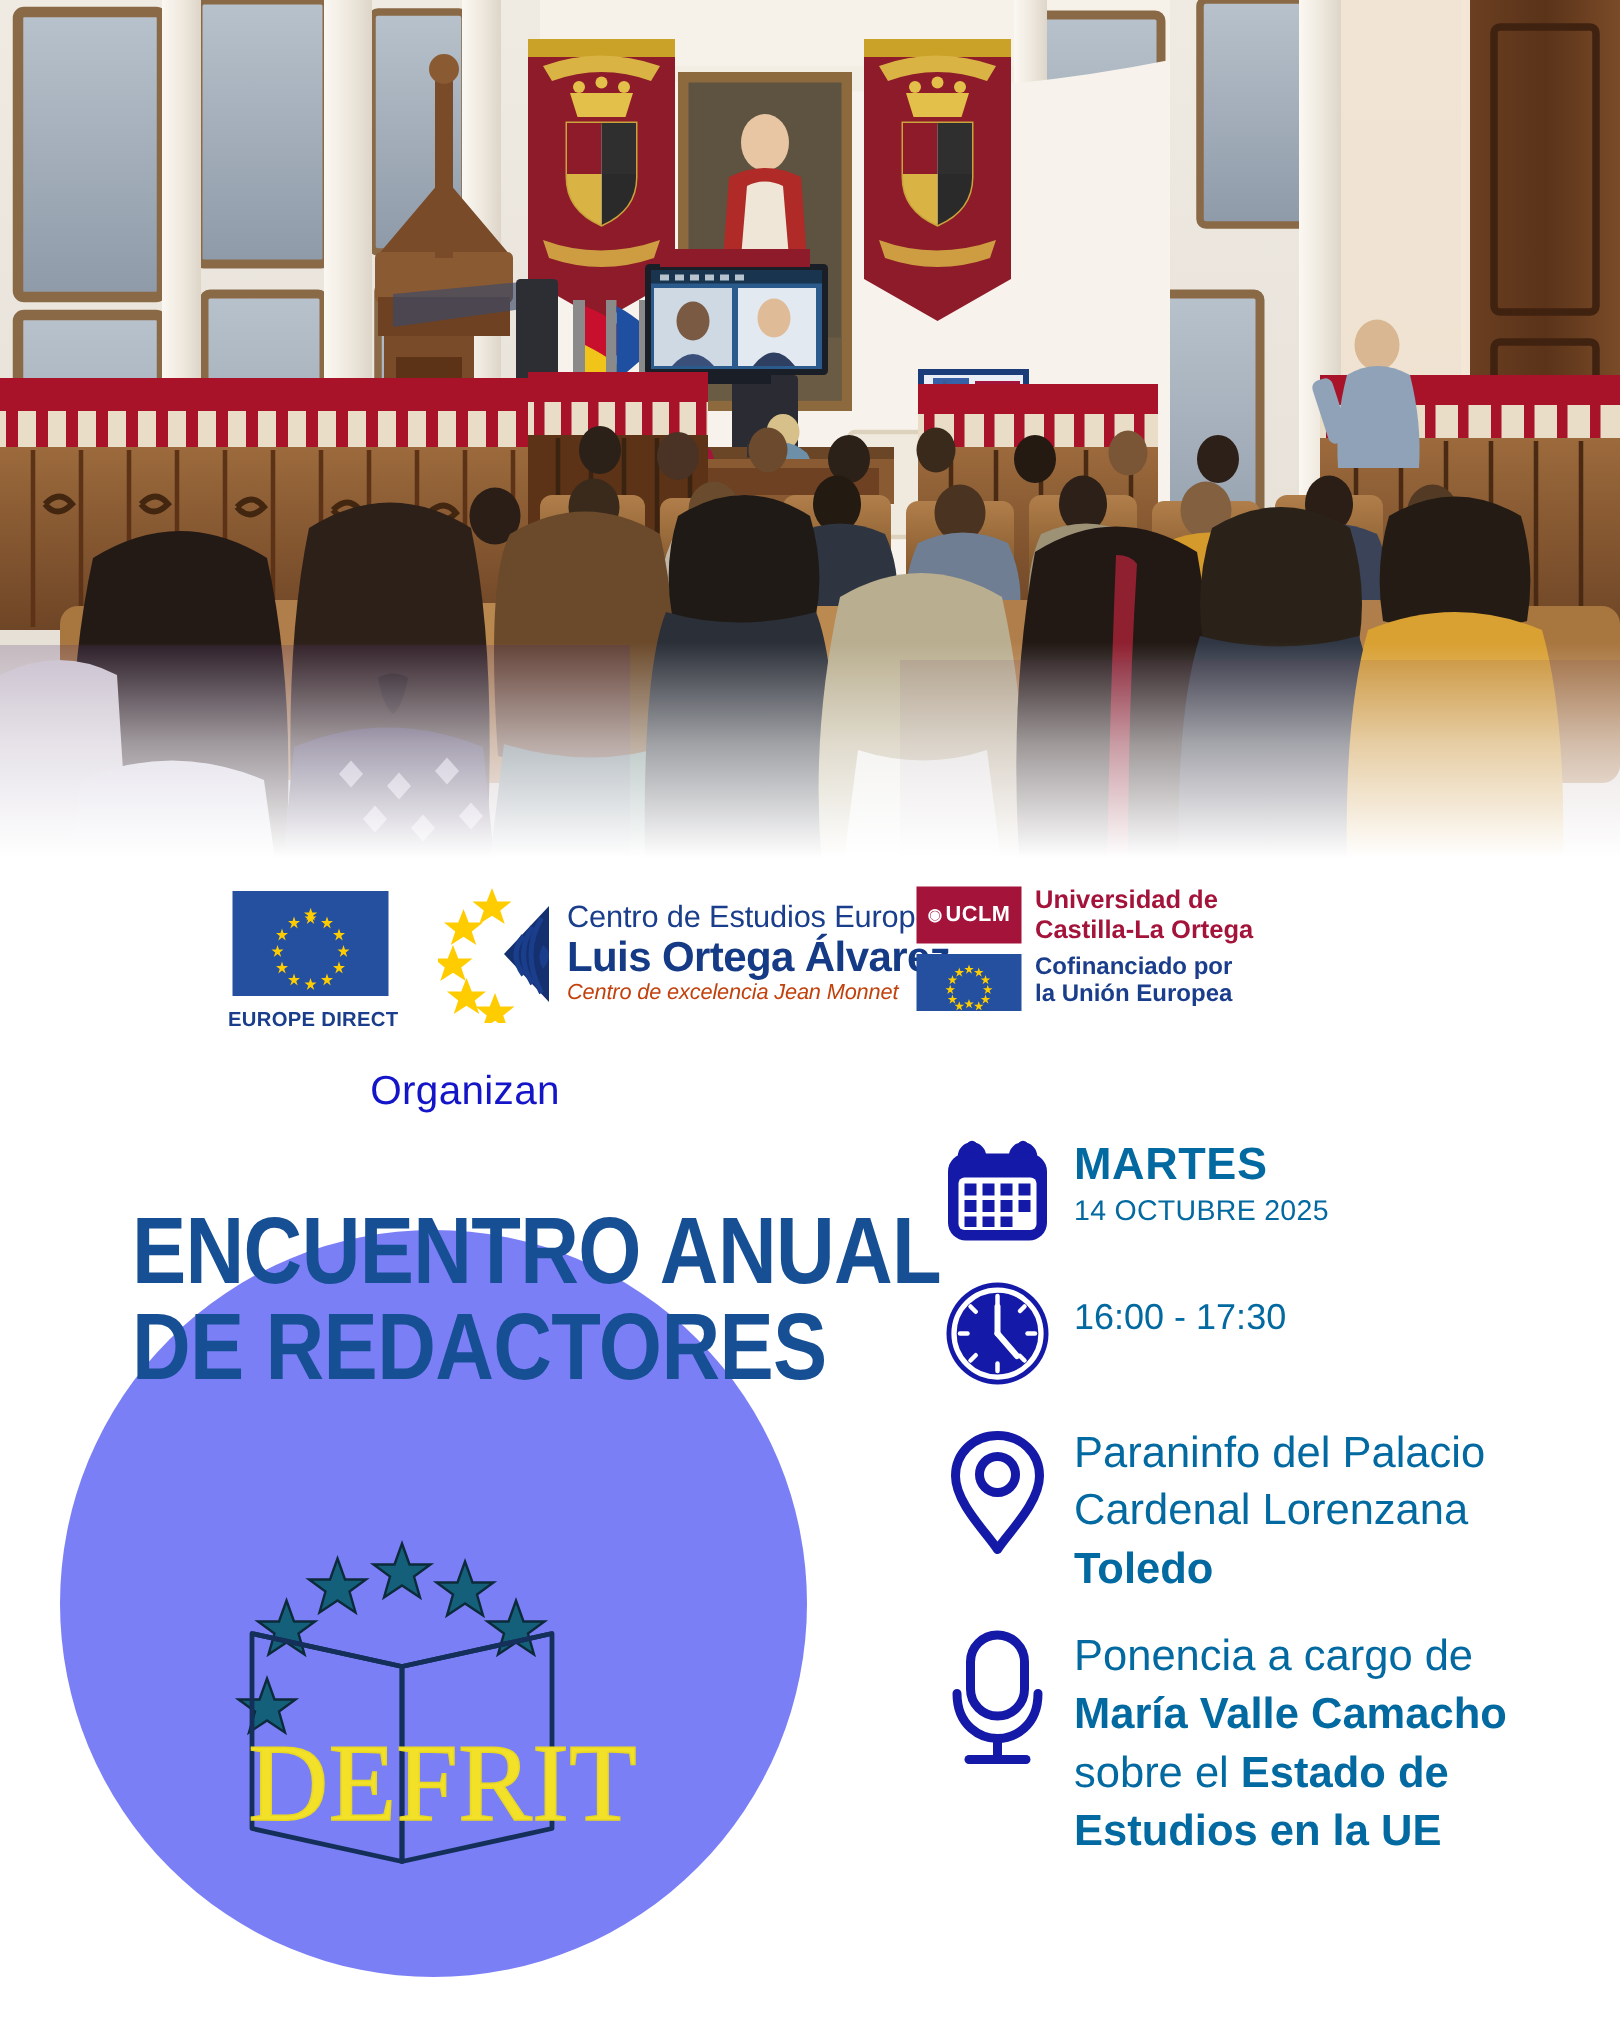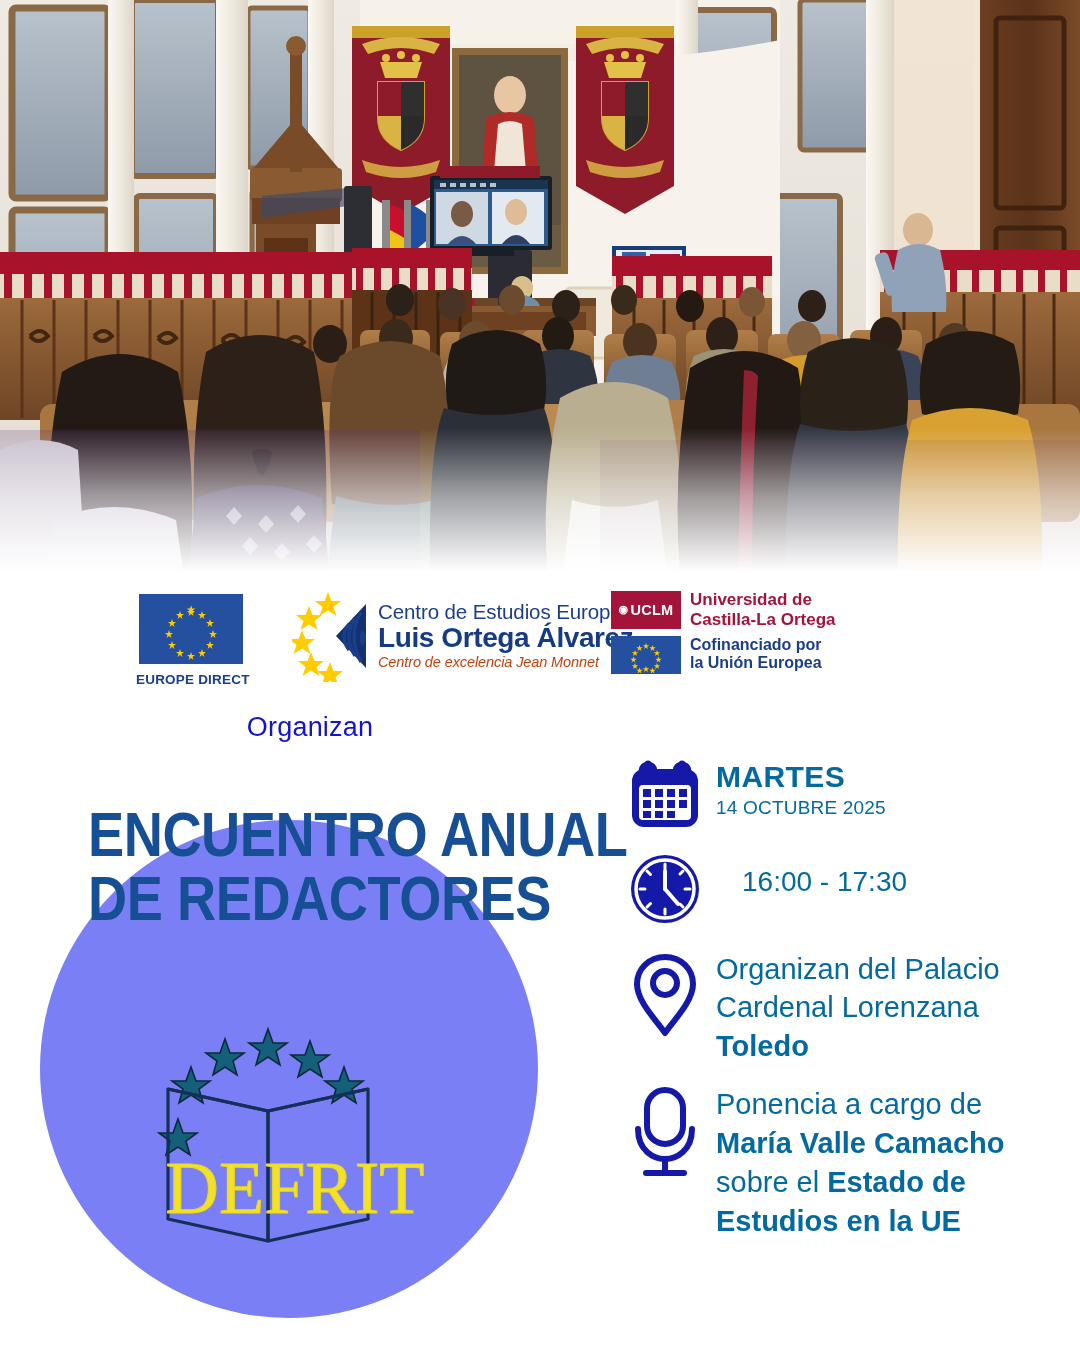--- a/index.html
+++ b/index.html
@@ -20,21 +20,21 @@
   .photo-fade{
     position:absolute; left:0; bottom:0; width:1080px; height:150px;
     background:linear-gradient(to bottom, rgba(255,255,255,0) 0%, rgba(255,255,255,0.55) 45%, rgba(255,255,255,1) 96%);
     pointer-events:none;
   }
 
   
   .logo-bar{
     position:absolute; left:0; top:586px; width:1080px; height:110px;
   }
-  .logo-europe-direct{ position:absolute; left:136px; top:8px; width:110px; text-align:center; }
+  .logo-europe-direct{ position:absolute; left:152px; top:8px; width:110px; text-align:center; }
   .ed-flag{
     width:104px; height:70px; background:#24509F; position:relative; margin:0 auto;
   }
   .ed-label{
     font-size:13.5px; font-weight:bold; color:#1A3E8C; letter-spacing:.2px; margin-top:8px;
     white-space:nowrap;
   }
   .logo-ceu{ position:absolute; left:292px; top:4px; display:flex; align-items:center; gap:6px; }
   .ceu-text{ line-height:1.02; }
   .ceu-l1{ font-size:20.5px; color:#1A3E8C; font-weight:normal; letter-spacing:-.1px;}
@@ -81,21 +81,21 @@
   .info{
     position:absolute; left:628px; top:756px; width:430px;
     color:#0369a1;
   }
   .info-row{ display:flex; align-items:flex-start; margin-bottom:18px; }
   .info-icon{ width:88px; flex:0 0 88px; display:flex; justify-content:flex-start; padding-top:2px;}
   .info-text{ font-size:28px; line-height:1.28; padding-top:2px; }
   .info-text b{ font-weight:bold; }
   .row-date .l1{ font-size:30px; font-weight:bold; letter-spacing:.4px; }
   .row-date .l2{ font-size:19px; letter-spacing:.2px; }
-  .row-time .info-text{ font-size:28px; padding-top:14px;margin-left:26px; }
+  .row-time .info-text{ font-size:24px; padding-top:14px; }
   .row-place{ margin-top:22px; }
   .row-place .info-text{ font-size:29px; line-height:1.32; }
   .row-speaker{ margin-top:12px; }
   .row-speaker .info-text{ font-size:29px; line-height:1.35; }
 </style>
 </head>
 <body>
 
 <div class="photo-wrap">
   <svg class="photo-svg" viewBox="0 0 1080 578" preserveAspectRatio="none">
@@ -697,21 +697,21 @@
   </div>
 
   <div class="info-row row-place">
     <div class="info-icon">
       <svg width="74" height="90" viewBox="0 0 74 90">
         <path d="M37 7 C21 7 9 19 9 34 C9 52 30 72 37 83 C44 72 65 52 65 34 C65 19 53 7 37 7 Z" fill="none" stroke="#1419A8" stroke-width="6" stroke-linejoin="round"></path>
         <circle cx="37" cy="33" r="12" fill="none" stroke="#1419A8" stroke-width="6"></circle>
       </svg>
     </div>
     <div class="info-text">
-      <div>Organizan del Palacio</div>
+      <div>Paraninfo del Palacio</div>
       <div>Cardenal Lorenzana</div>
       <div><b>Toledo</b></div>
     </div>
   </div>
 
   <div class="info-row row-speaker">
     <div class="info-icon">
       <svg width="74" height="96" viewBox="0 0 74 96">
         <rect x="19" y="5" width="36" height="54" rx="18" fill="none" stroke="#1419A8" stroke-width="6"></rect>
         <path d="M10 44 C10 66 26 74 37 74 C48 74 64 66 64 44" fill="none" stroke="#1419A8" stroke-width="6" stroke-linecap="round"></path>

